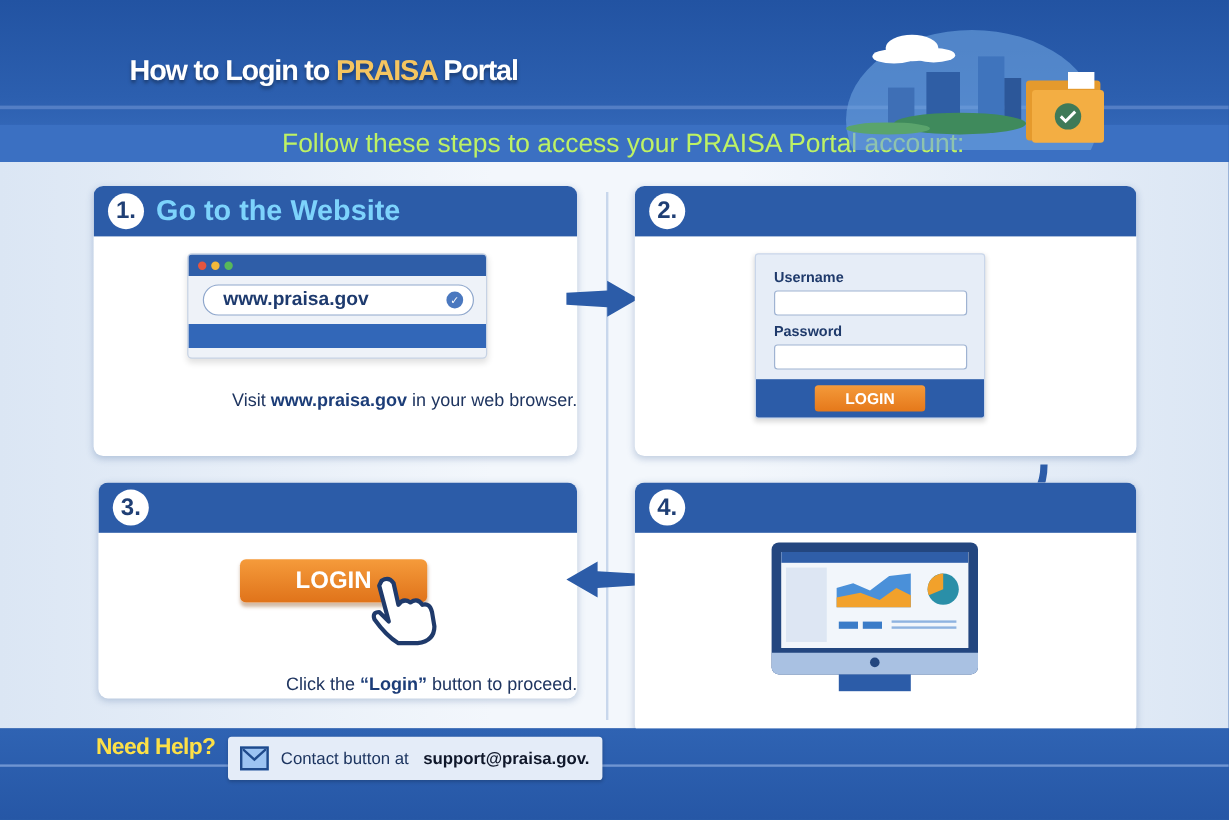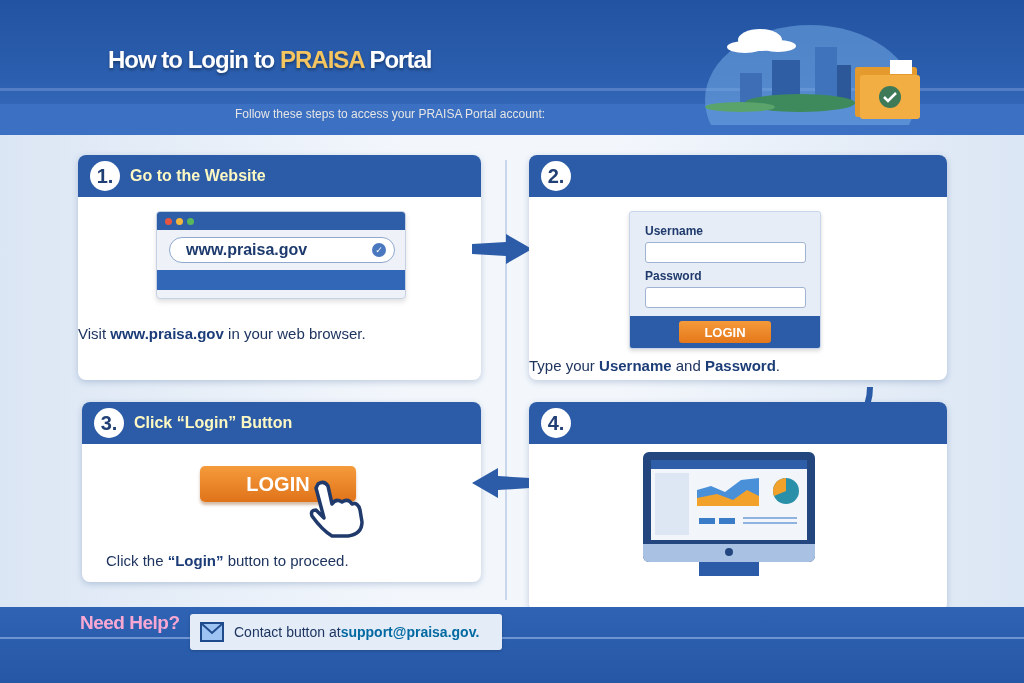--- a/index.html
+++ b/index.html
@@ -4,32 +4,32 @@
 <style>
   * { box-sizing: border-box; margin: 0; padding: 0; }
   html, body { width: 1024px; height: 683px; overflow: hidden; }
   body { font-family: "Liberation Sans", "DejaVu Sans", sans-serif; background: #2a5ba8; position: relative; }
 
   .header { position: absolute; left: 0; top: 0; width: 1024px; height: 135px; background: linear-gradient(180deg, #2253a2 0%, #2c5faf 60%, #3a6fc0 100%); }
   .header-line { position: absolute; left: 0; top: 88px; width: 1024px; height: 3px; background: #5d86c9; opacity: .8; }
   .header-band { position: absolute; left: 0; top: 104px; width: 1024px; height: 31px; background: #3b70c2; }
   .title { position: absolute; left: 108px; top: 30px; font-size: 24px; font-weight: bold; color: #fff; letter-spacing: -1px; text-shadow: 0 2px 3px rgba(0,0,0,.35); white-space: nowrap; margin-top: 16px; }
   .title .accent { color: #f5c560; }
-  .subtitle { position: absolute; left: 235px; top: 107px; font-size: 12px; color: #e5e5e5; white-space: nowrap; }
+  .subtitle { position: absolute; left: 235px; top: 107px; font-size: 22px; color: #bef264; white-space: nowrap; }
 
   .scene { position: absolute; left: 700px; top: 15px; width: 250px; height: 110px; }
 
   .main { position: absolute; left: 0; top: 135px; width: 1024px; height: 472px; background: linear-gradient(90deg, #dbe6f4 0%, #f3f7fc 40%, #f3f7fc 60%, #dbe6f4 100%); }
   .divider-v { position: absolute; left: 505px; top: 160px; width: 2px; height: 440px; background: #c8d7ec; }
 
   .card { position: absolute; background: #fff; border-radius: 8px; box-shadow: 0 2px 6px rgba(40,80,140,.25); overflow: hidden; }
   .card-head { height: 42px; background: #2c5ca8; display: flex; align-items: center; padding-left: 12px; }
   .num { width: 30px; height: 30px; border-radius: 50%; background: #fff; color: #1f3f75; font-weight: bold; font-size: 20px; display: flex; align-items: center; justify-content: center; margin-right: 10px; }
-  .card-title { color: #fef9c3; font-size: 16px; font-weight: bold; white-space: nowrap; }
-  .card-caption { position: absolute; left: 0; width: 100%; text-align: left; font-size: 15px; color: #1f3560; white-space: nowrap; }
+  .card-title { color: #7dd3fc; font-size: 24px; font-weight: bold; white-space: nowrap; }
+  .card-caption { position: absolute; left: 0; width: 100%; text-align: right; font-size: 15px; color: #1f3560; white-space: nowrap; }
   .card-caption b { color: #1c3d78; }
 
   
   .browser { position: absolute; left: 78px; top: 56px; width: 250px; height: 88px; background: #eef2f8; border: 1px solid #c6d2e4; border-radius: 4px; box-shadow: 0 3px 5px rgba(0,0,0,.12); overflow: hidden; }
   .browser-bar { height: 18px; background: #2f5ea8; display: flex; align-items: center; padding-left: 8px; gap: 4px; }
   .dot { width: 7px; height: 7px; border-radius: 50%; }
   .url { position: absolute; left: 12px; top: 25px; width: 226px; height: 26px; border: 1.5px solid #8fa7cc; border-radius: 14px; background: #fff; display: flex; align-items: center; padding-left: 16px; font-size: 16px; color: #1d3a6e; font-weight: bold; }
   .url-check { position: absolute; right: 8px; top: 5px; width: 14px; height: 14px; border-radius: 50%; background: #4a78bf; color: #fff; font-size: 9px; display: flex; align-items: center; justify-content: center; }
   .browser-blue { position: absolute; left: 0; top: 58px; width: 100%; height: 20px; background: #3267b8; }
 
@@ -44,23 +44,23 @@
   .big-login { position: absolute; left: 118px; top: 64px; width: 156px; height: 36px; background: linear-gradient(#f59b3b, #e0731a); border-radius: 5px; box-shadow: 0 3px 3px rgba(130,60,0,.35); color: #fff; font-weight: bold; font-size: 20px; display: flex; align-items: center; justify-content: center; }
 
   
   .monitor { position: absolute; left: 114px; top: 50px; width: 172px; height: 110px; background: #23467f; border-radius: 6px; }
   .screen { position: absolute; left: 8px; top: 8px; width: 156px; height: 80px; background: #f2f6fb; overflow: hidden; }
   .chin { position: absolute; left: 0; top: 92px; width: 172px; height: 18px; background: #a9c1e2; border-radius: 0 0 6px 6px; }
 
   
   .footer { position: absolute; left: 0; top: 607px; width: 1024px; height: 76px; background: linear-gradient(180deg, #2f63b3, #2657a6); }
   .footer-line { position: absolute; left: 0; top: 637px; width: 1024px; height: 2px; background: #6f95d2; }
-  .need-help { position: absolute; left: 80px; top: 612px; color: #f9a8d4; font-weight: bold; font-size: 19px; letter-spacing: -0.5px; white-space: nowrap; }
+  .need-help { position: absolute; left: 80px; top: 612px; color: #fde047; font-weight: bold; font-size: 19px; letter-spacing: -0.5px; white-space: nowrap; }
   .contact { position: absolute; left: 190px; top: 614px; width: 312px; height: 36px; background: #e4ecf8; border-radius: 3px; display: flex; align-items: center; padding-left: 10px; font-size: 14px; color: #1d3560; white-space: nowrap; box-shadow: 0 1px 3px rgba(0,0,0,.2); }
-  .contact b { color: #0369a1; margin-left: 0; }
+  .contact b { color: #0f172a; margin-left: 12px; }
   .mail-icon { width: 24px; height: 20px; background: #9cc3f2; border: 2px solid #1f4a8c; margin-right: 10px; position: relative; overflow: hidden; }
 </style>
 </head>
 <body>
 
 <div class="header"></div>
 <div class="header-line"></div>
 <div class="header-band"></div>
 <h1 class="title"><span>How to Login to </span><span class="accent">PRAISA</span><span> Portal</span></h1>
 <div class="subtitle">Follow these steps to access your PRAISA Portal account:</div>
@@ -120,38 +120,36 @@
   </div>
   <div class="form">
     <div class="flabel" style="top:12px;">Username</div>
     <div class="finput" style="top:30px;"></div>
     <div class="flabel" style="top:57px;">Password</div>
     <div class="finput" style="top:75px;"></div>
     <div class="form-foot">
       <div class="form-login">LOGIN</div>
     </div>
   </div>
-  <div class="card-caption" style="top:202px;"><span>Type your </span><b>Username</b><span> and </span><b>Password</b><span>.</span></div>
 </div>
 
 <svg style="position:absolute;left:815px;top:385px;" width="60" height="55">
     <path d="M55 2 Q55 38 18 40" stroke="#2c5ca8" stroke-width="6" fill="none"></path>
     <path d="M4 40 L22 28 L22 52 Z" fill="#2c5ca8"></path>
   </svg>
 
 <div class="card" style="left:82px; top:402px; width:399px; height:180px;">
   <div class="card-head">
     <span class="num">3.</span>
-    <span class="card-title">Click “Login” Button</span>
   </div>
   <div class="big-login">LOGIN</div>
   <svg style="position:absolute;left:222px;top:76px;" width="66" height="62">
     <path d="M14 6 Q20 2 24 8 L28 26 Q32 20 38 24 Q44 20 48 26 Q54 24 56 32 L58 44 Q58 56 44 58 L28 58 Q18 52 8 38 Q6 32 12 32 L20 40 L12 10 Z" fill="#fff" stroke="#1f3a6b" stroke-width="3.5" stroke-linejoin="round"></path>
   </svg>
-  <div class="card-caption" style="top:150px;padding-left:24px;"><span>Click the </span><b>“Login”</b><span> button to proceed.</span></div>
+  <div class="card-caption" style="top:160px;padding-left:24px;"><span>Click the </span><b>“Login”</b><span> button to proceed.</span></div>
 </div>
 
 <svg style="position:absolute;left:470px;top:466px;" width="62" height="34">
     <path d="M60 12 L28 10 L28 2 L2 17 L28 32 L28 24 L60 22 Z" fill="#2c5ca8"></path>
   </svg>
 
 <div class="card" style="left:529px; top:402px; width:418px; height:210px;">
   <div class="card-head">
     <span class="num">4.</span>
   </div>

